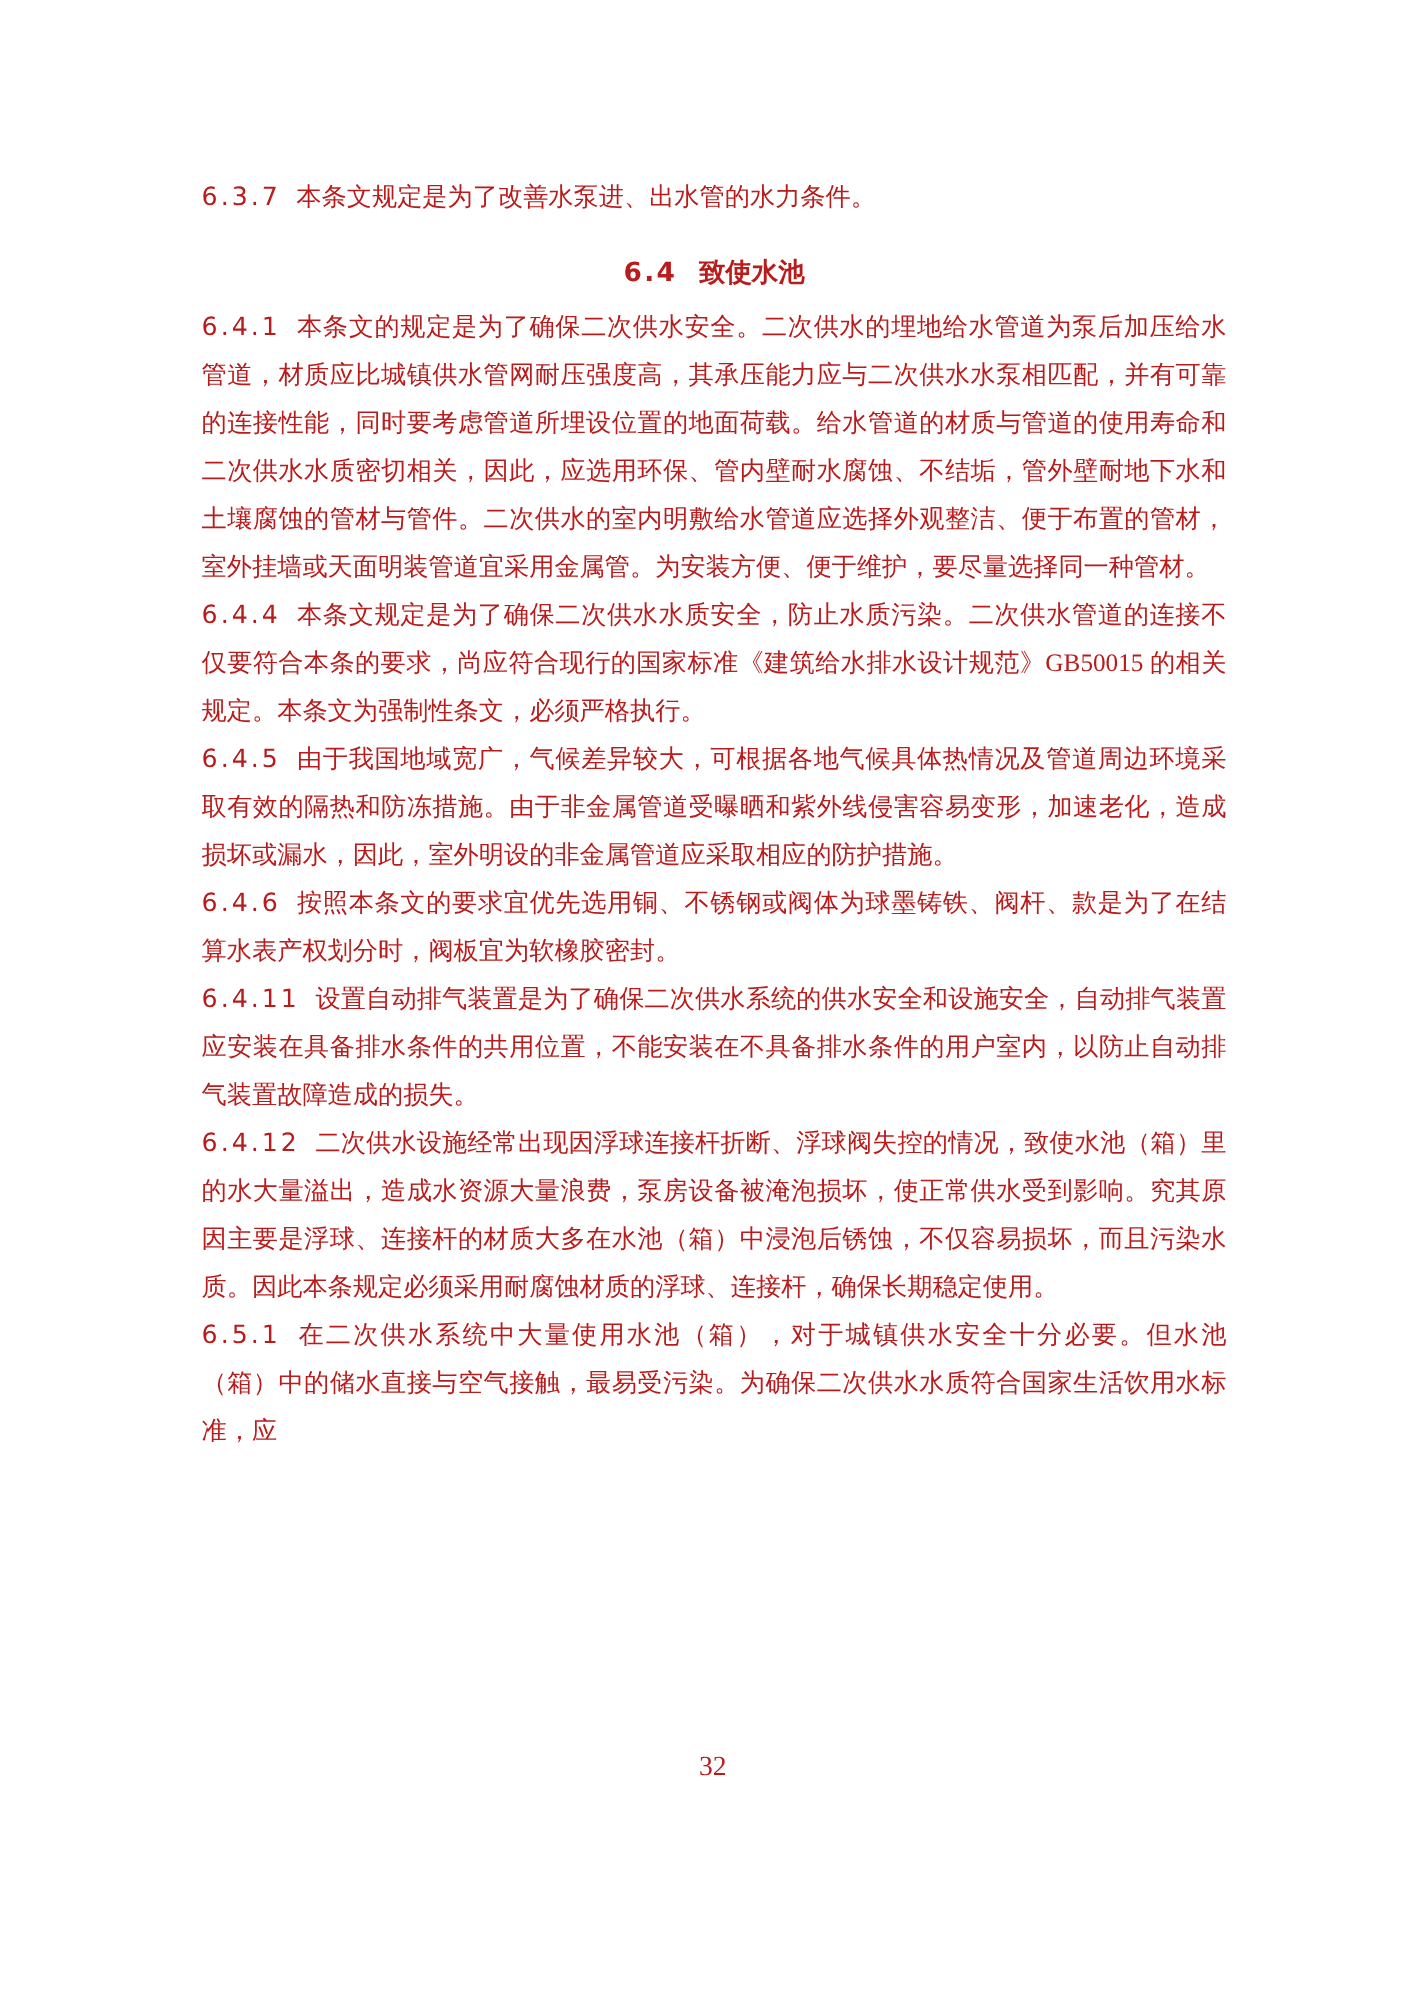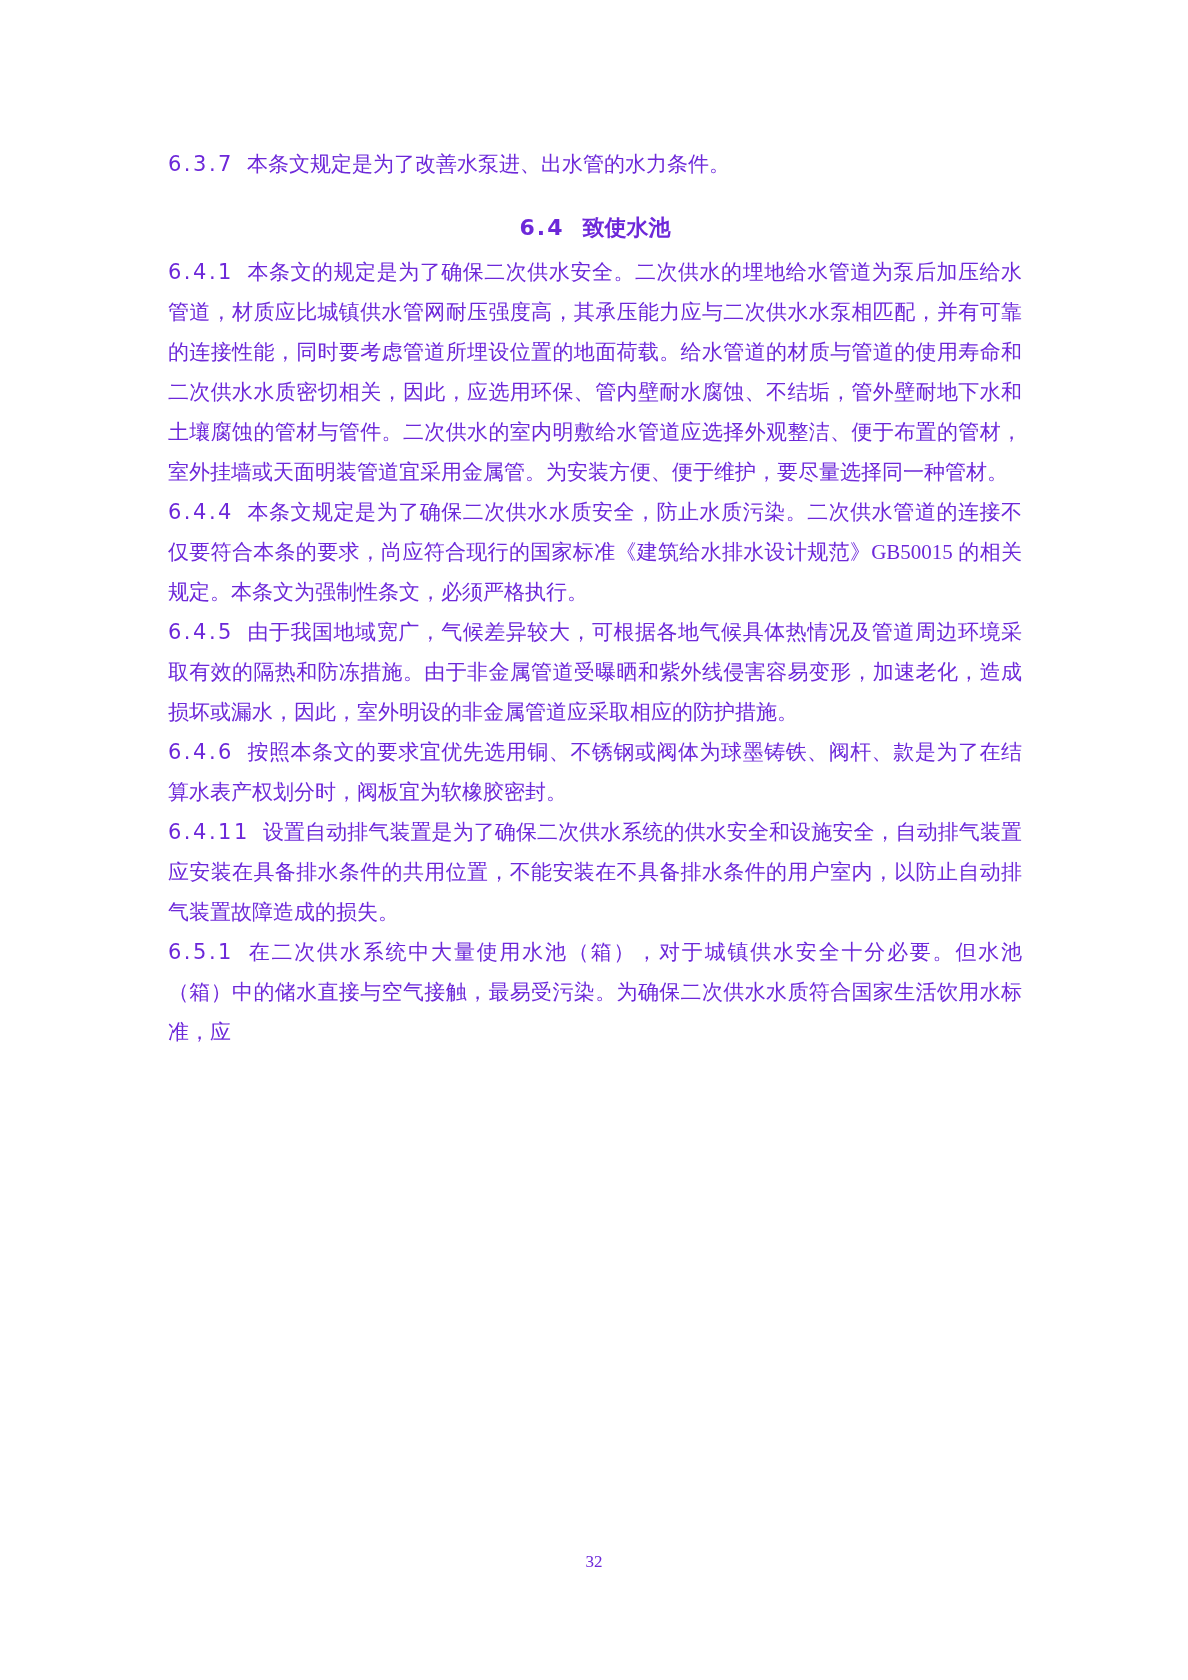--- a/index.html
+++ b/index.html
@@ -1,21 +1,21 @@
 <!DOCTYPE html>
 <html><head>
 <meta charset="utf-8">
 <style>
   html, body { margin: 0; padding: 0; background: #ffffff; }
   .page {
     position: relative;
     width: 1188px;
     height: 1680px;
     background: #ffffff;
-    color: #6d28d9;
+    color: #b91c1c;
     font-family: "Liberation Serif", "DejaVu Serif", serif;
     overflow: hidden;
   }
   .content {
     position: absolute;
     left: 168px;
     top: 144px;
     width: 854px;
     font-size: 21px;
     line-height: 40px;
@@ -37,25 +37,25 @@
     font-size: 22px;
     line-height: 40px;
     margin: 24px 0 4px 0;
   }
   .heading-num {
     letter-spacing: 2px;
     margin-right: 18px;
   }
   .page-number {
     position: absolute;
-    top: 1550px;
+    top: 1460px;
     left: 0;
     width: 100%;
     text-align: center;
-    font-size: 17px;
+    font-size: 23px;
     line-height: 24px;
   }
 </style>
 </head>
 <body>
 
 <div class="page">
   <main class="content">
 
     <div class="clause">
@@ -82,20 +82,23 @@
 
     <div class="clause">
       <span class="clause-num">6.4.6</span><span>按照本条文的要求宜优先选用铜、不锈钢或阀体为球墨铸铁、阀杆、款是为了在结算水表产权划分时，阀板宜为软橡胶密封。</span>
     </div>
 
 
     <div class="clause">
       <span class="clause-num">6.4.11</span><span>设置自动排气装置是为了确保二次供水系统的供水安全和设施安全，自动排气装置应安装在具备排水条件的共用位置，不能安装在不具备排水条件的用户室内，以防止自动排气装置故障造成的损失。</span>
     </div>
 
+    <div class="clause">
+      <span class="clause-num">6.4.12</span><span>二次供水设施经常出现因浮球连接杆折断、浮球阀失控的情况，致使水池（箱）里的水大量溢出，造成水资源大量浪费，泵房设备被淹泡损坏，使正常供水受到影响。究其原因主要是浮球、连接杆的材质大多在水池（箱）中浸泡后锈蚀，不仅容易损坏，而且污染水质。因此本条规定必须采用耐腐蚀材质的浮球、连接杆，确保长期稳定使用。</span>
+    </div>
 
 
     <div class="clause">
       <span class="clause-num">6.5.1</span><span>在二次供水系统中大量使用水池（箱），对于城镇供水安全十分必要。但水池（箱）中的储水直接与空气接触，最易受污染。为确保二次供水水质符合国家生活饮用水标准，应</span>
     </div>
 
   </main>
 
   <footer class="page-number">32</footer>
 </div>

